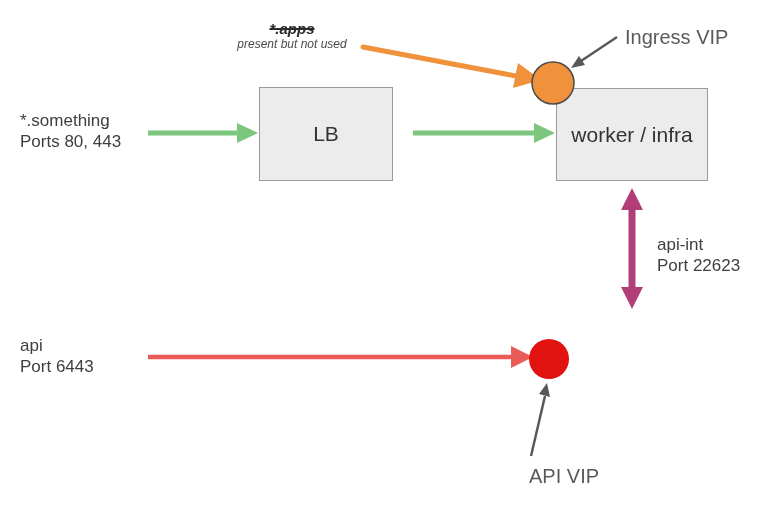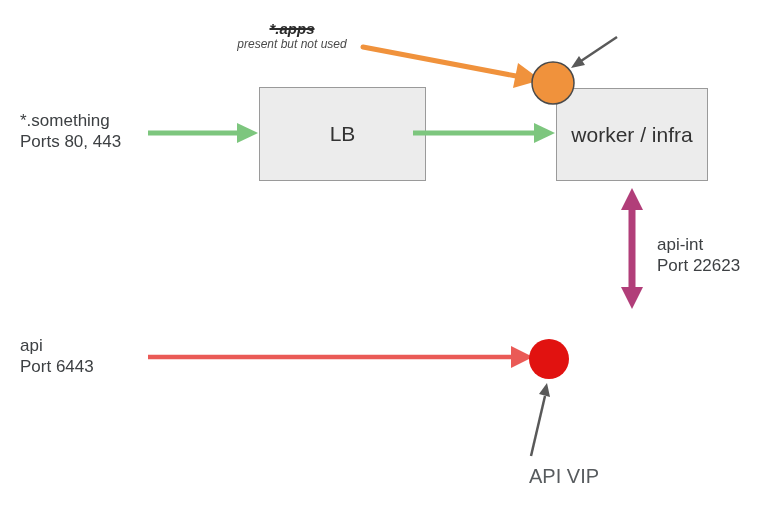--- a/index.html
+++ b/index.html
@@ -19,21 +19,21 @@
     position: absolute;
     background: #ececec;
     border: 1.5px solid #9a9a9a;
     display: flex;
     align-items: center;
     justify-content: center;
     font-size: 21px;
     color: #333333;
     box-sizing: border-box;
   }
-  .box-lb      { left: 259px; top: 87px;  width: 167px; height: 94px; }
+  .box-lb      { left: 259px; top: 87px;  width: 134px; height: 94px; }
   .box-worker  { left: 556px; top: 88px;  width: 152px; height: 93px; }
   .box-control { left: 556px; top: 311px; width: 153px; height: 94px; }
 
   .label {
     position: absolute;
     color: #3d4043;
     font-size: 17px;
     line-height: 21px;
   }
   .label-something { left: 20px; top: 110px; }
@@ -102,20 +102,21 @@
   <div class="label label-api">
     <div>api</div>
     <div>Port 6443</div>
   </div>
 
   <div class="label label-apiint">
     <div>api-int</div>
     <div>Port 22623</div>
   </div>
 
+  <div class="vip-label label-ingress-vip">Ingress VIP</div>
   <div class="vip-label label-api-vip">API VIP</div>
 
   <svg class="arrow-layer" viewBox="0 0 768 511" xmlns="http://www.w3.org/2000/svg">
 
     <g>
       <line x1="148" y1="133" x2="237" y2="133" stroke-width="5" stroke="#7dc67e"></line>
       <polygon points="237,123 237,143 258,133" fill="#7dc67e"></polygon>
     </g>
 
     <g>

